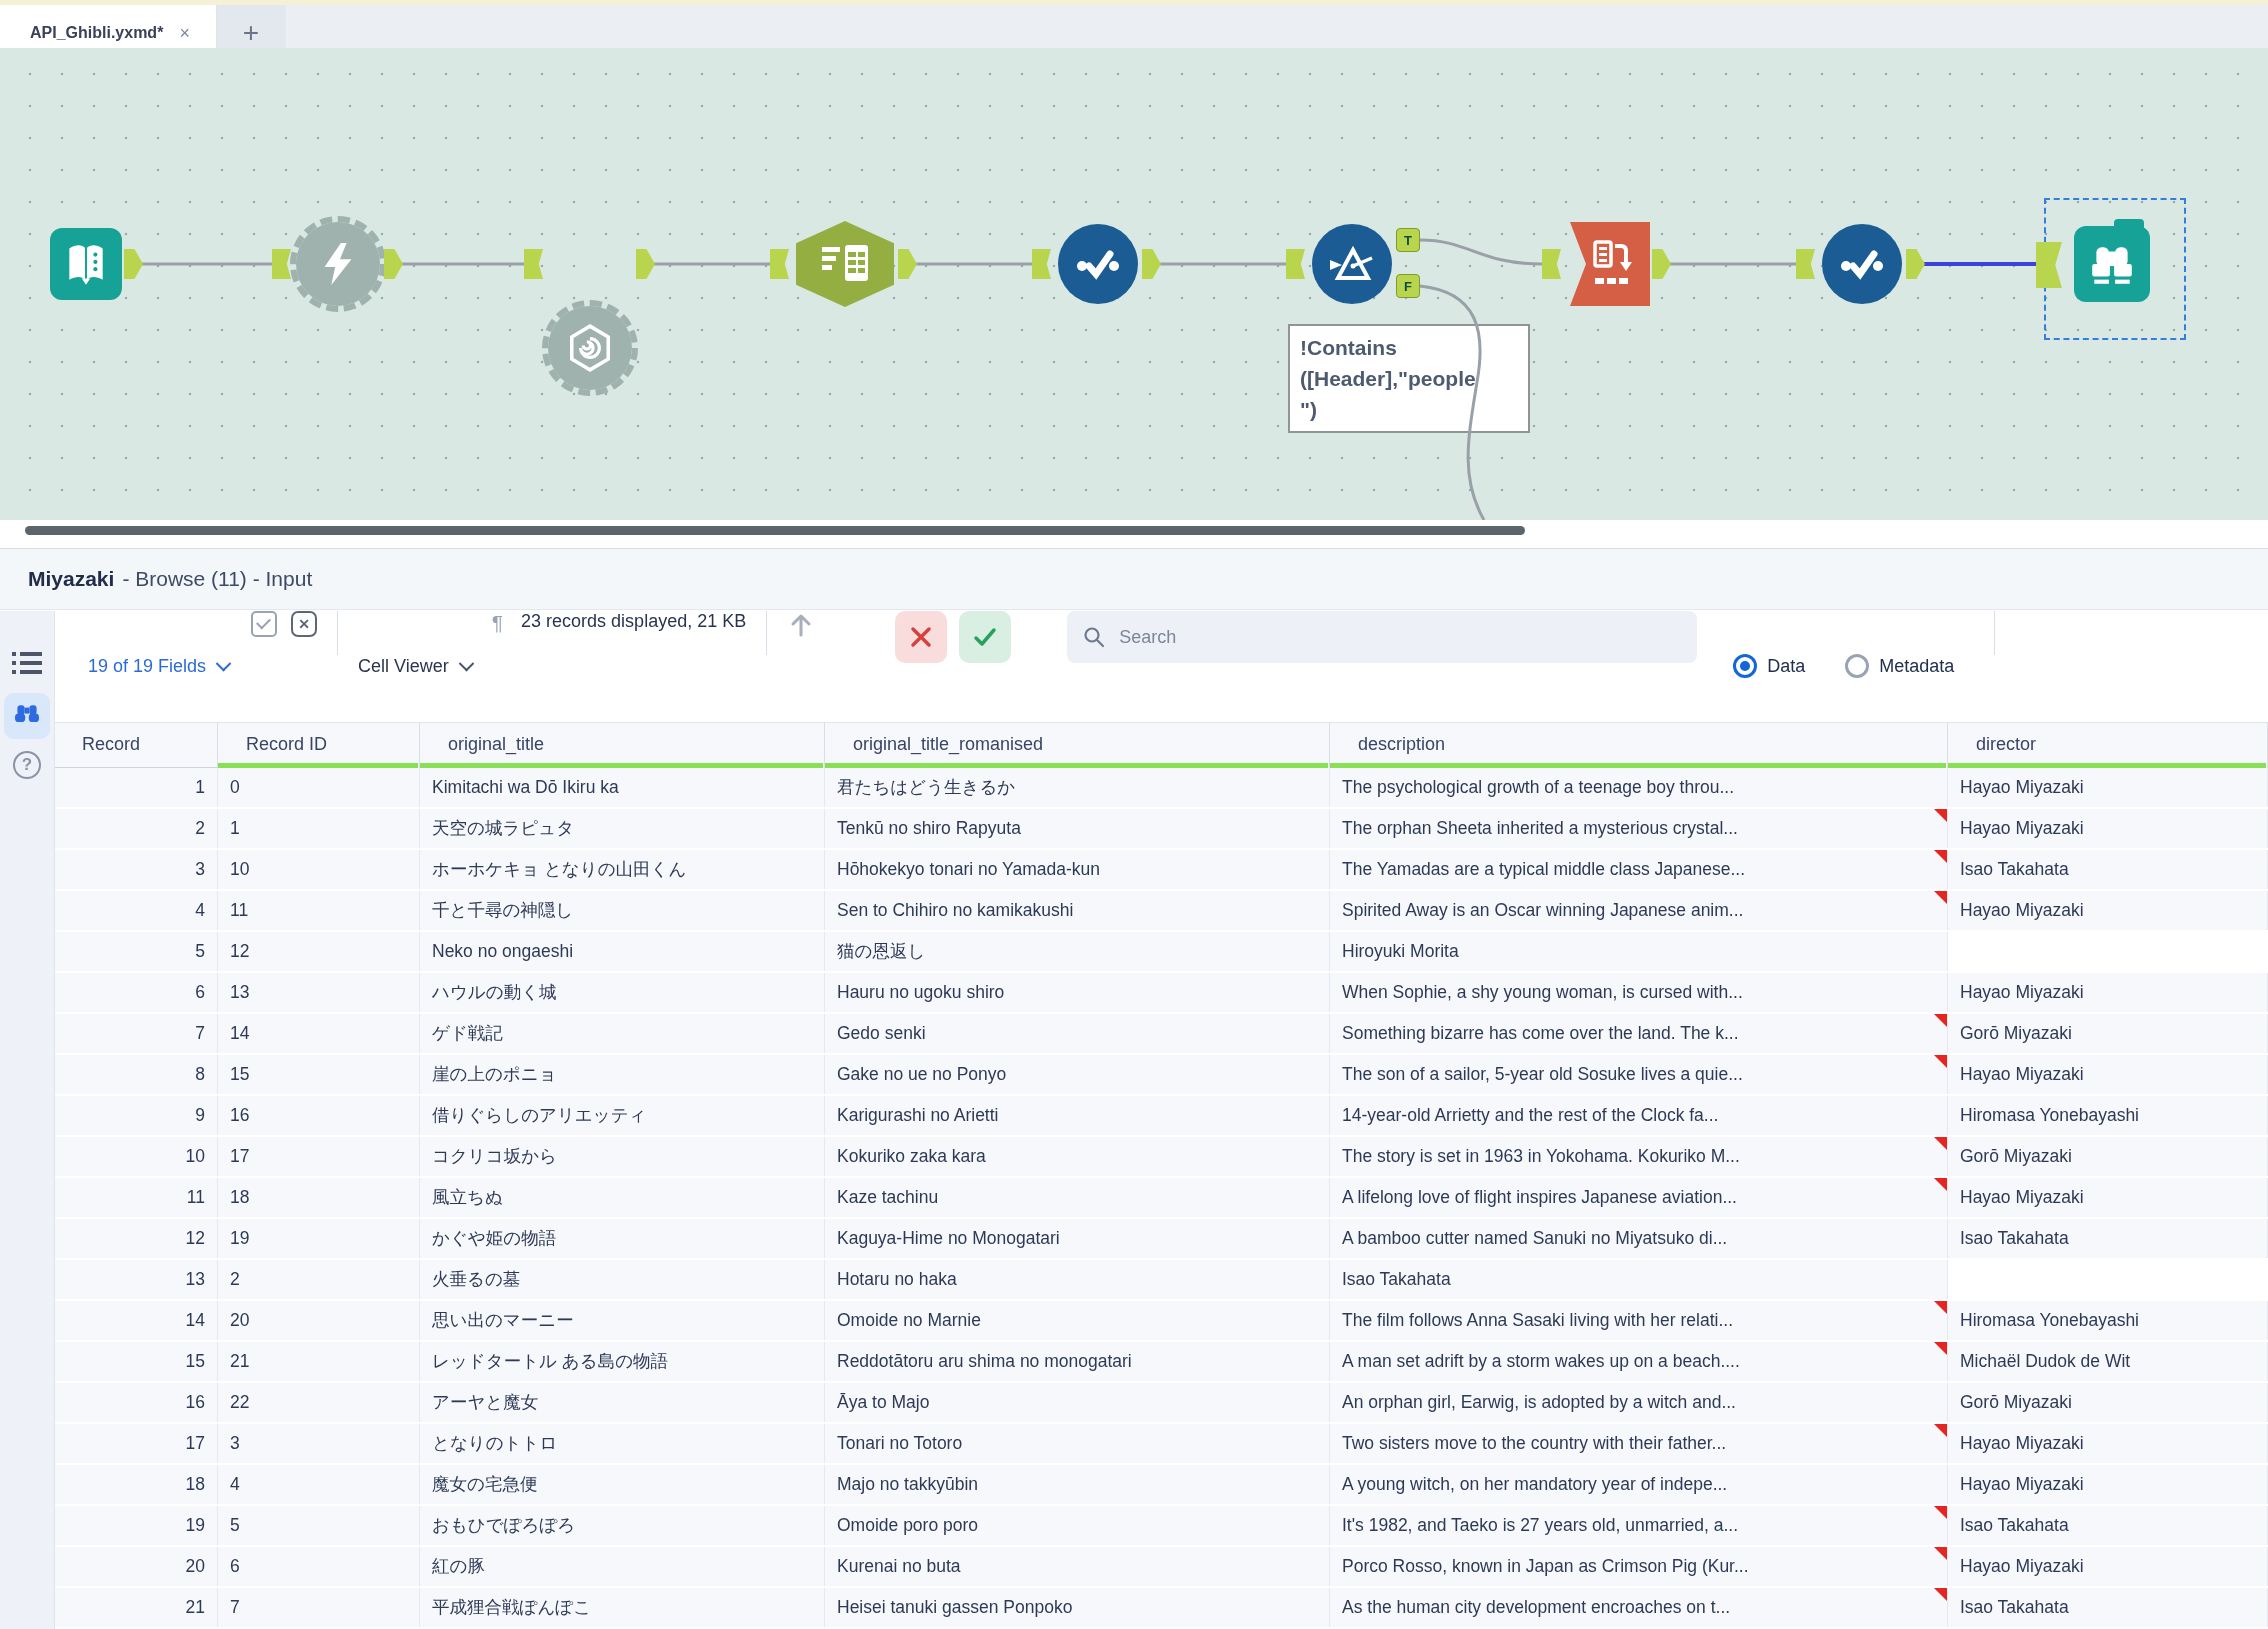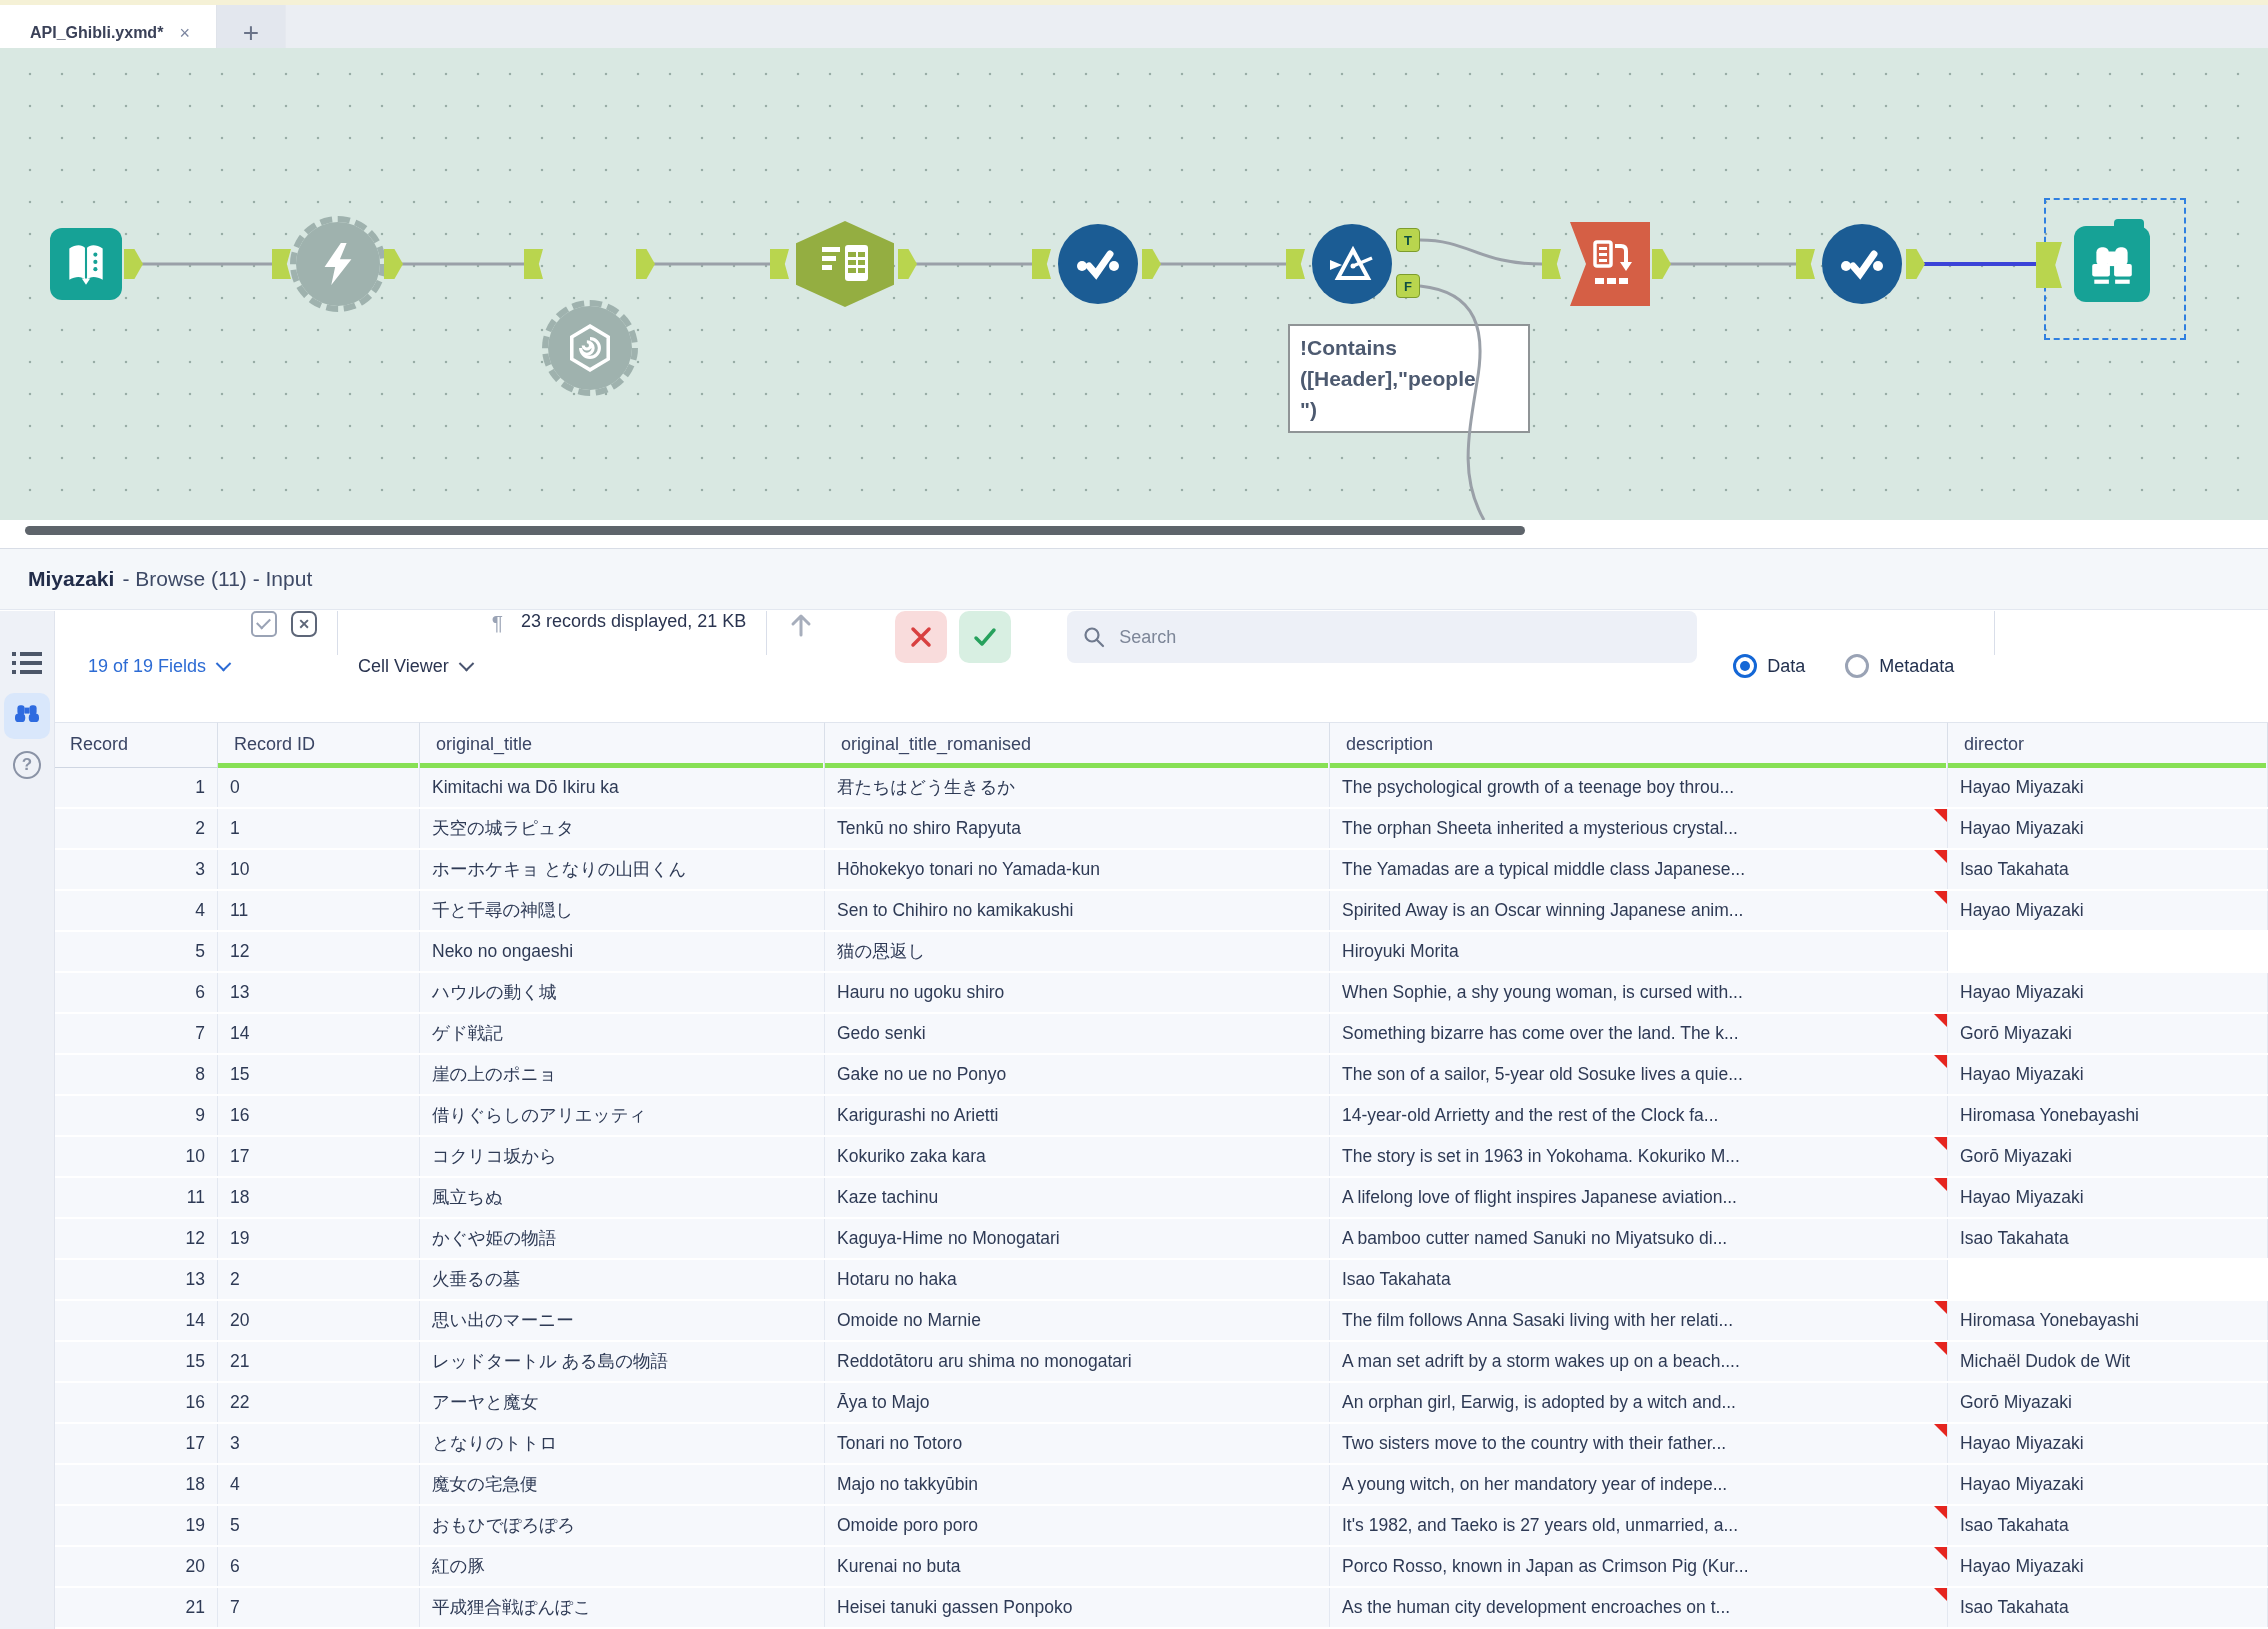--- a/index.html
+++ b/index.html
@@ -81,21 +81,21 @@
   .search input::placeholder{color:#7d8698;}
   .radio{display:flex;align-items:center;margin-right:40px;font-size:18px;color:#22304e;}
   .rdot{width:24px;height:24px;border-radius:50%;box-sizing:border-box;margin-right:10px;position:relative;}
   .rdot.on{border:3px solid #1467d6;}
   .rdot.on::after{content:"";position:absolute;left:4px;top:4px;width:10px;height:10px;border-radius:50%;background:#1467d6;}
   .rdot.off{border:3px solid #9aa3b5;}
   
   .grid{position:absolute;left:54px;right:0;display:grid;
         grid-template-columns:164px 202px 405px 505px 618px 1fr;}
   .thead{top:722px;height:46px;}
-  .th{background:#f6f8fc;color:#3a4564;font-size:18px;line-height:42px;padding-left:16px;
+  .th{background:#f6f8fc;color:#3a4564;font-size:18px;line-height:42px;padding-left:28px;
       border-right:1px solid #d9dfe9;border-top:1px solid #e0e5ee;position:relative;box-sizing:border-box;
       white-space:nowrap;overflow:hidden;}
   .th.green::after{content:"";position:absolute;left:0;right:1px;bottom:0;height:5px;background:#87e055;}
   .th.first{border-bottom:1px solid #cfd6e2;}
   .tbody{top:768px;bottom:0;display:block;overflow:hidden;}
   .row{display:grid;grid-template-columns:164px 202px 405px 505px 618px 1fr;height:39px;margin-bottom:2px;}
   .td{background:#f6f8fc;color:#2e3a55;font-size:17.5px;line-height:39px;padding-left:12px;
       border-right:1px solid #e3e8f1;box-sizing:border-box;white-space:nowrap;overflow:hidden;position:relative;}
   .td.num{text-align:right;padding-right:12px;padding-left:0;}
   .td .flag{position:absolute;top:0;right:0;width:0;height:0;

